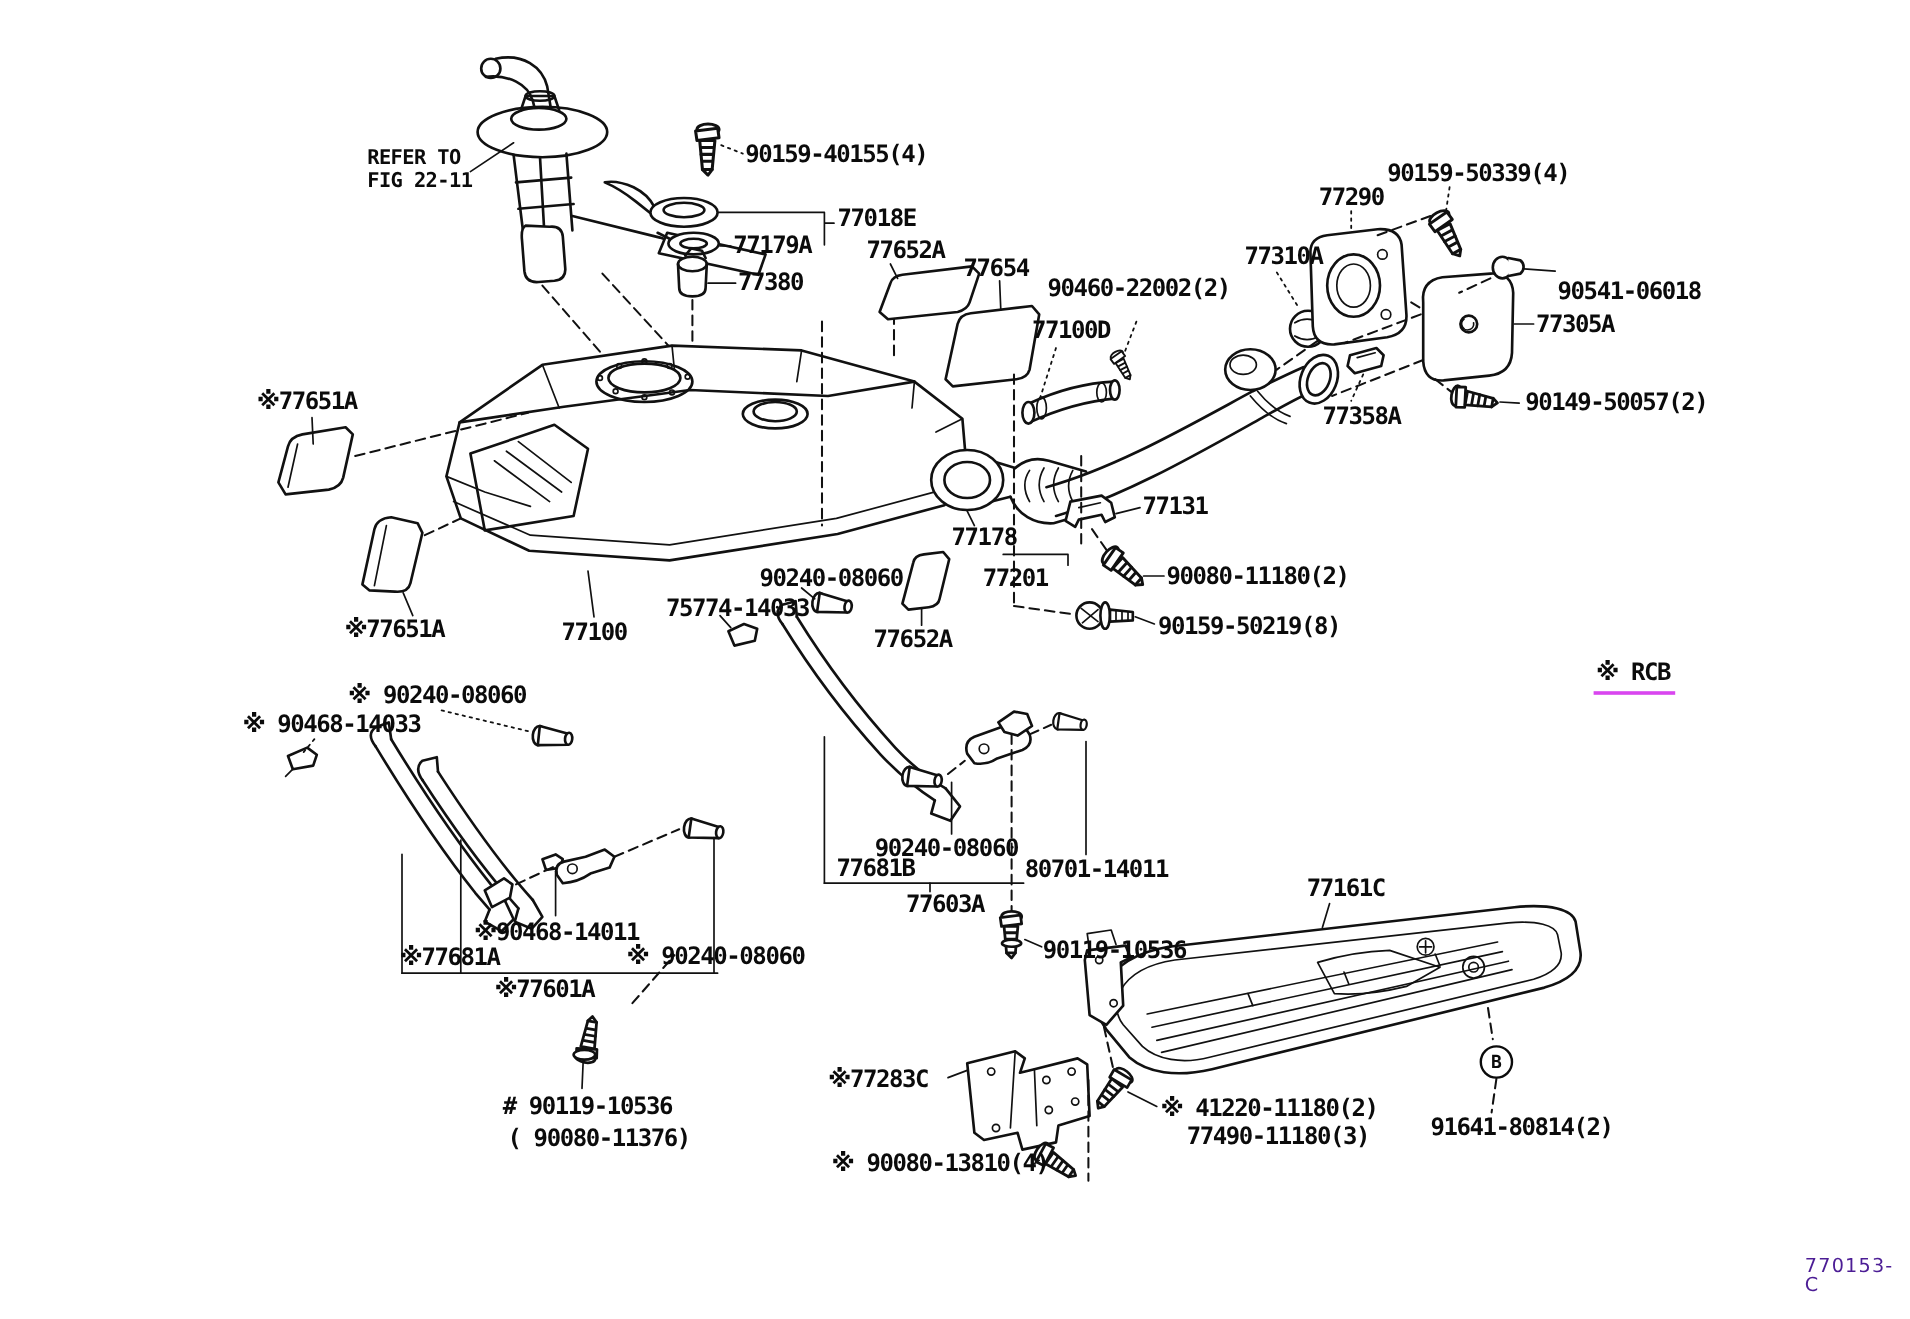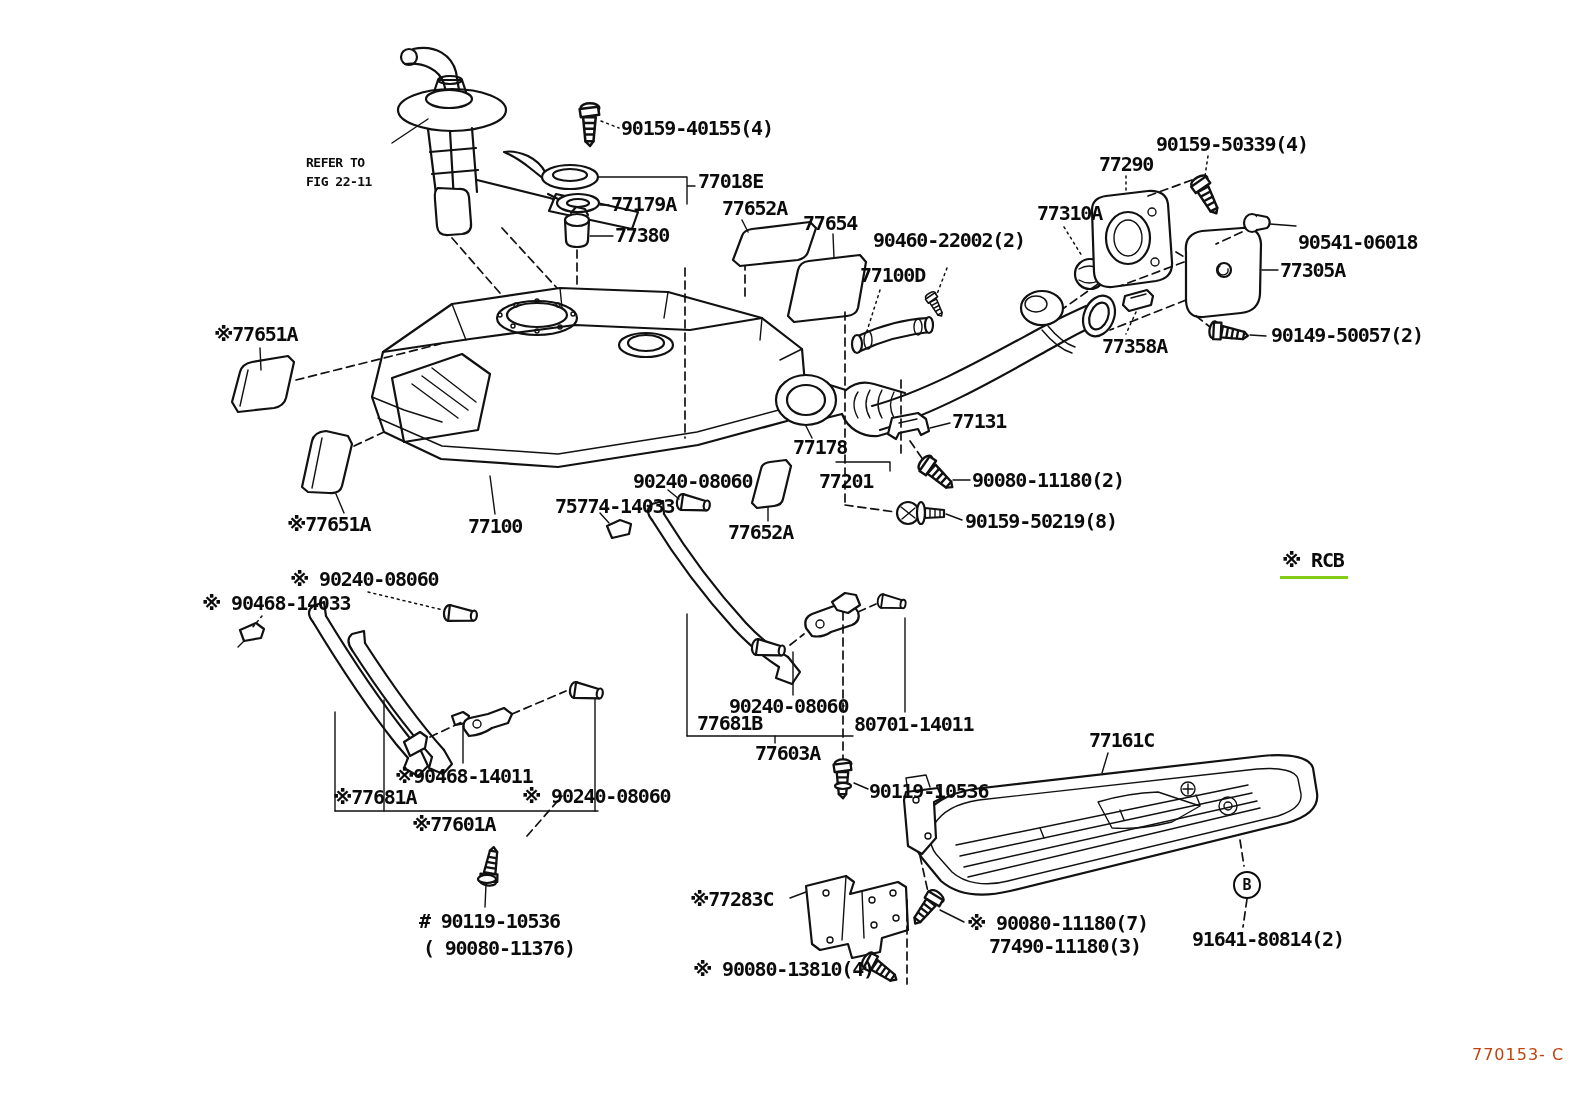--- a/index.html
+++ b/index.html
@@ -11,33 +11,33 @@
     font-family:"DejaVu Sans Mono","DejaVu Sans",monospace;
   }
   .art{position:absolute;left:0;top:0;}
   .lbl{
     position:absolute;
     font:700 20px/1.05 "DejaVu Sans Mono","DejaVu Sans",monospace;
     letter-spacing:-1.2px;
     color:#0b0b0b;
     white-space:pre;
   }
-  .sm{font-size:13px;letter-spacing:-0.5px;margin-top:32px;}
-  .rcb{border-bottom:3px solid #84cc16;padding:0 4px 5px 2px;}
+  .sm{font-size:17px;letter-spacing:-0.5px;}
+  .rcb{border-bottom:3px solid #d946ef;padding:0 4px 5px 2px;margin-left:48px;}
   .circ{
     position:absolute;
     width:24px;height:24px;
     border:2px solid #0b0b0b;border-radius:50%;
     font:700 15px/24px "DejaVu Sans Mono","DejaVu Sans",monospace;
     text-align:center;color:#0b0b0b;
   }
   .foot{
     position:absolute;
     font:400 16px/1 "DejaVu Sans","Liberation Sans",sans-serif;
-    letter-spacing:1px;color:#c2410c;
+    letter-spacing:1px;color:#4c1d95;margin-left:32px;
   }
   svg .ln{fill:none;stroke:#111;stroke-width:2.2;stroke-linecap:round;stroke-linejoin:round;}
   svg .fw{fill:#fff;stroke:#111;stroke-width:2.2;stroke-linejoin:round;}
   svg .thin{fill:none;stroke:#111;stroke-width:1.4;}
   svg .dash{fill:none;stroke:#111;stroke-width:1.7;stroke-dasharray:8 5;}
   svg .dot{fill:none;stroke:#111;stroke-width:1.5;stroke-dasharray:2 4;}
 </style>
 </head>
 <body>
 
@@ -391,21 +391,21 @@
   <span class="lbl" style="left:395px;top:766px">※90468-14011</span>
   <span class="lbl" style="left:333px;top:787px">※77681A</span>
   <span class="lbl" style="left:522px;top:786px">※ 90240-08060</span>
   <span class="lbl" style="left:412px;top:814px">※77601A</span>
   <span class="lbl" style="left:869px;top:781px">90119-10536</span>
 
   <span class="lbl" style="left:419px;top:911px"># 90119-10536</span>
   <span class="lbl" style="left:423px;top:938px">( 90080-11376)</span>
 
   <span class="lbl" style="left:690px;top:889px">※77283C</span>
-  <span class="lbl" style="left:967px;top:913px">※ 90080-11180(7)</span>
+  <span class="lbl" style="left:967px;top:913px">※ 41220-11180(2)</span>
   <span class="lbl" style="left:989px;top:936px">77490-11180(3)</span>
   <span class="lbl" style="left:693px;top:959px">※ 90080-13810(4)</span>
   <span class="lbl" style="left:1192px;top:929px">91641-80814(2)</span>
 
   <span class="circ" style="left:1233px;top:871px">B</span>
 
   <span class="foot" style="left:1472px;top:1047px">770153- C</span>
 </div>
 
 </body></html>

